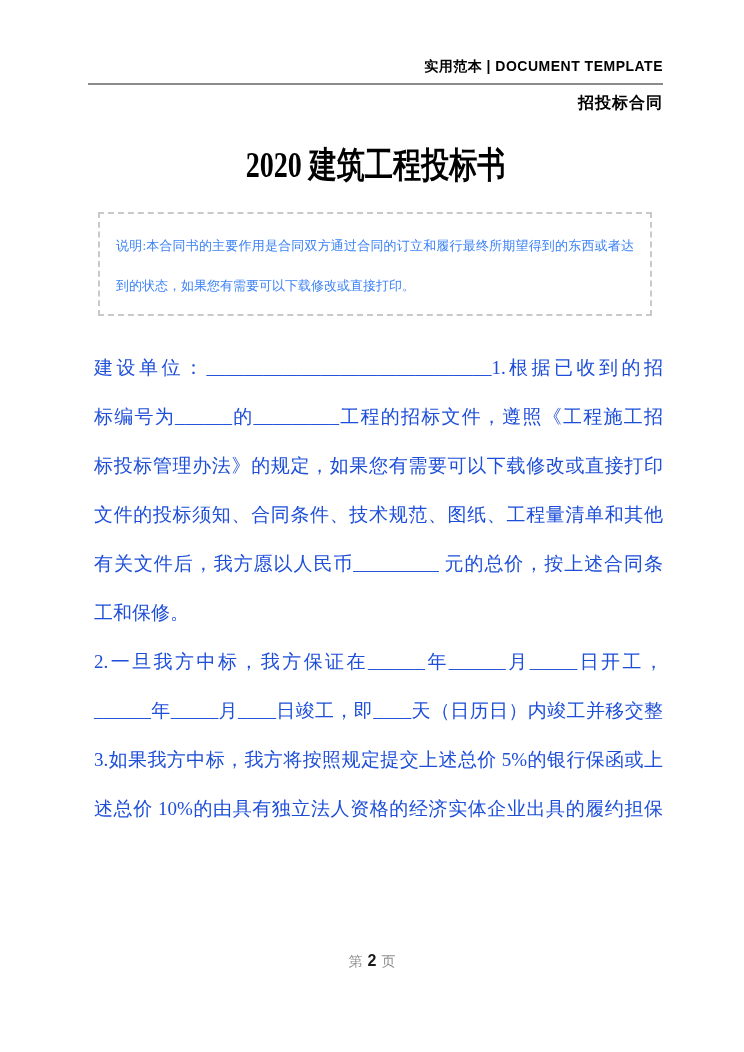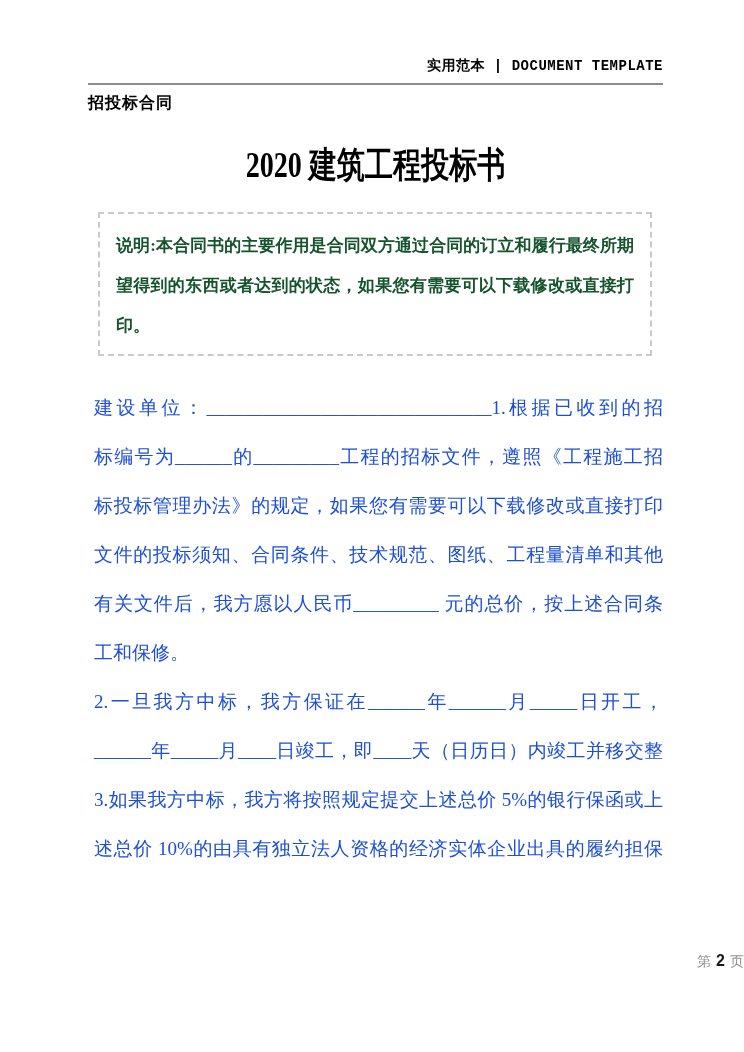--- a/index.html
+++ b/index.html
@@ -14,36 +14,36 @@
   }
   .content {
     position: absolute;
     left: 88px;
     width: 575px;
     top: 0;
   }
   .brand-line {
     margin-top: 58px;
     text-align: right;
-    font-family: Liberation Mono, monospace;
+    font-family: Liberation Sans, sans-serif;
     font-weight: bold;
     font-size: 14px;
     letter-spacing: 0.5px;
     color: #000000;
     line-height: 16px;
   }
   .rule {
     margin-top: 9px;
     border: none;
     border-top: 2px solid #8c8c8c;
     height: 0;
   }
   .category-label {
     margin-top: 1px;
-    text-align: left;
+    text-align: right;
     font-family: "Liberation Sans", "DejaVu Sans", sans-serif;
     font-weight: bold;
     font-size: 16px;
     letter-spacing: 1px;
     color: #000000;
     line-height: 20px;
   }
   .doc-title {
     margin: 30px 0 0 0;
     text-align: center;
@@ -52,25 +52,24 @@
     font-weight: bold;
     color: #000000;
     transform: scaleX(0.78);
     transform-origin: center;
     white-space: nowrap;
   }
   .notice-box {
     margin: 25px 11px 0 10px;
     border: 2px dashed #c9c9c9;
     padding: 12px 16px 8px 16px;
-    color: #14532d;
-    font-size: 17px;
+    color: #3b82f6;
+    font-size: 13px;
     line-height: 40px;
     text-align: justify;
-    font-weight: bold;
   }
   .body-lines {
     margin-top: 27px;
     font-size: 19px;
     line-height: 49px;
     color: #1d4ed8;
     margin-left: 6px;
   }
   .bline {
     text-align: justify;
@@ -79,21 +78,21 @@
   }
   .bline.left {
     text-align: center;
     text-align-last: left;
   }
   .footer {
     position: absolute;
     top: 950px;
     left: 0;
     width: 744px;
-    text-align: right;
+    text-align: center;
     font-size: 14px;
     color: #8f8f8f;
     line-height: 22px;
   }
   .footer .page-num {
     color: #1a1a1a;
     font-weight: bold;
     font-size: 16px;
     margin: 0 5px;
     font-family: "Liberation Sans", "DejaVu Sans", sans-serif;

